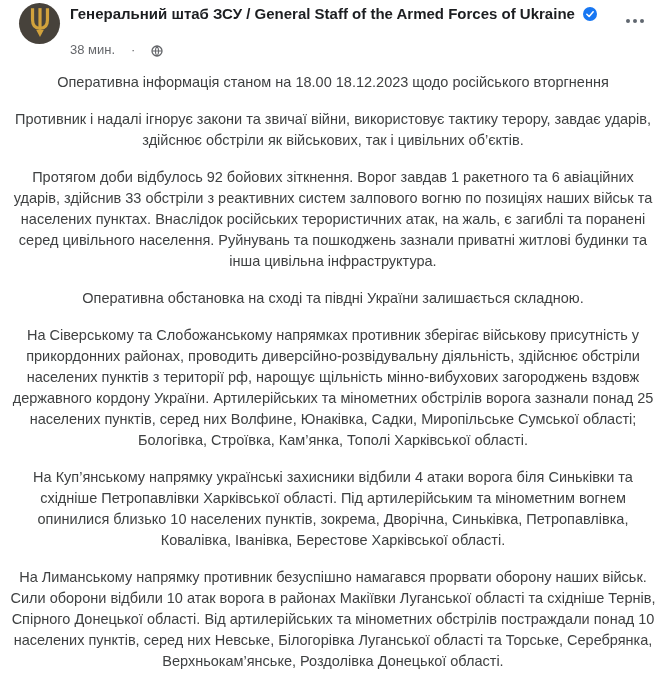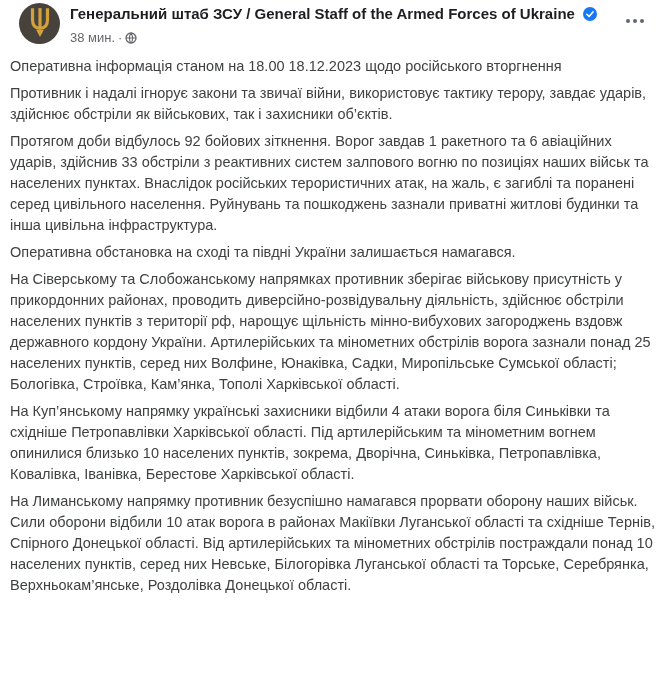--- a/index.html
+++ b/index.html
@@ -21,41 +21,41 @@
     cursor: pointer;
   }
   .header-main { position: absolute; left: 70px; top: 5px; right: 60px; }
   .name-row { display: flex; align-items: center; gap: 8px; white-space: nowrap; }
   .page-name {
     font-size: 15px; font-weight: 700; color: #1c1e21;
     text-decoration: none; cursor: pointer;
   }
   .verified { width: 14px; height: 14px; flex: 0 0 auto; margin-top: 1px; }
   .meta-row {
-    margin-top: 8px; display: flex; align-items: center; gap: 3px;
+    margin-top: 20px; display: flex; align-items: flex-end; gap: 16px;
     font-size: 13px; color: #65676b;
   }
   .meta-row .timestamp { cursor: pointer; }
   .globe { width: 12px; height: 12px; margin-top: 1px; }
   .more-btn {
     position: absolute; right: 17px; top: 11px;
     width: 32px; height: 20px; border: none; background: transparent;
     display: flex; align-items: center; justify-content: center; gap: 3px;
     cursor: pointer;
   }
   .more-btn i {
     width: 4px; height: 4px; border-radius: 50%; background: #606770; display: block;
   }
 
   
   .post-body {
     padding: 4px 12px 0 10px;
     font-size: 14.5px; line-height: 21px; color: #3f4142;
   }
-  .post-body p { margin: 0 0 6px 0; }
+  .post-body p { margin: 16px 0 6px 0; text-align: center; }
 </style>
 </head>
 <body>
 
 <div class="post">
 
   <div class="post-header">
 
     <div class="avatar">
       <span>
@@ -93,21 +93,21 @@
 
     <button class="more-btn">
       <i></i>
       <i></i>
       <i></i>
     </button>
   </div>
 
   <div class="post-body">
     <p>Оперативна інформація станом на 18.00 18.12.2023 щодо російського вторгнення</p>
-    <p>Противник і надалі ігнорує закони та звичаї війни, використовує тактику терору, завдає ударів, здійснює обстріли як військових, так і захисники об’єктів.</p>
+    <p>Противник і надалі ігнорує закони та звичаї війни, використовує тактику терору, завдає ударів, здійснює обстріли як військових, так і цивільних об’єктів.</p>
     <p>Протягом доби відбулось 92 бойових зіткнення. Ворог завдав 1 ракетного та 6 авіаційних ударів, здійснив 33 обстріли з реактивних систем залпового вогню по позиціях наших військ та населених пунктах. Внаслідок російських терористичних атак, на жаль, є загиблі та поранені серед цивільного населення. Руйнувань та пошкоджень зазнали приватні житлові будинки та інша цивільна інфраструктура.</p>
-    <p>Оперативна обстановка на сході та півдні України залишається намагався.</p>
+    <p>Оперативна обстановка на сході та півдні України залишається складною.</p>
     <p>На Сіверському та Слобожанському напрямках противник зберігає військову присутність у прикордонних районах, проводить диверсійно-розвідувальну діяльність, здійснює обстріли населених пунктів з території рф, нарощує щільність мінно-вибухових загороджень вздовж державного кордону України. Артилерійських та мінометних обстрілів ворога зазнали понад 25 населених пунктів, серед них Волфине, Юнаківка, Садки, Миропільське Сумської області; Бологівка, Строївка, Кам’янка, Тополі Харківської області.</p>
     <p>На Куп’янському напрямку українські захисники відбили 4 атаки ворога біля Синьківки та східніше Петропавлівки Харківської області. Під артилерійським та мінометним вогнем опинилися близько 10 населених пунктів, зокрема, Дворічна, Синьківка, Петропавлівка, Ковалівка, Іванівка, Берестове Харківської області.</p>
     <p>На Лиманському напрямку противник безуспішно намагався прорвати оборону наших військ. Сили оборони відбили 10 атак ворога в районах Макіївки Луганської області та східніше Тернів, Спірного Донецької області. Від артилерійських та мінометних обстрілів постраждали понад 10 населених пунктів, серед них Невське, Білогорівка Луганської області та Торське, Серебрянка, Верхньокам’янське, Роздолівка Донецької області.</p>
   </div>
 
 </div>
 
 </body></html>

